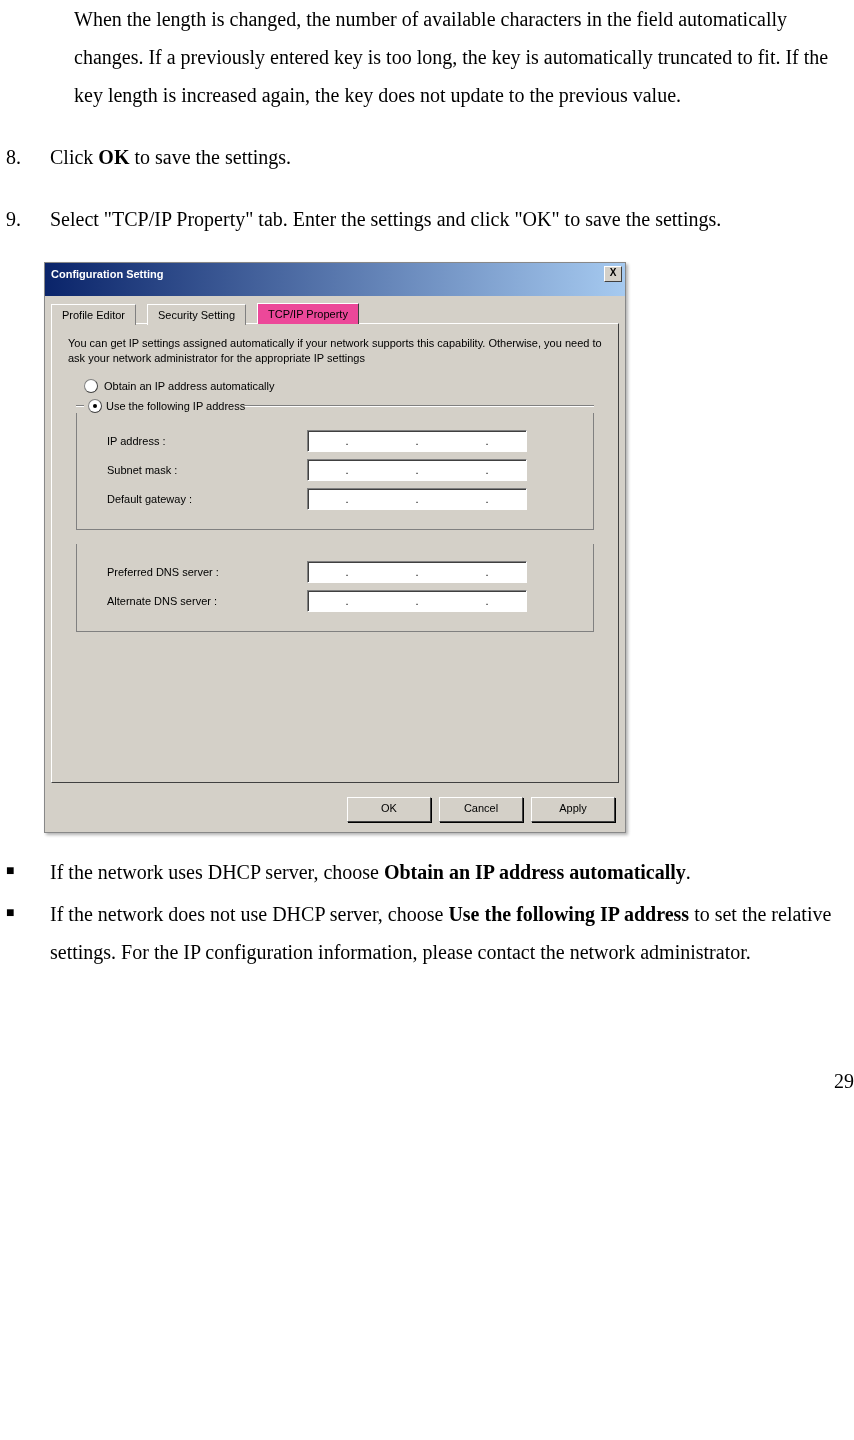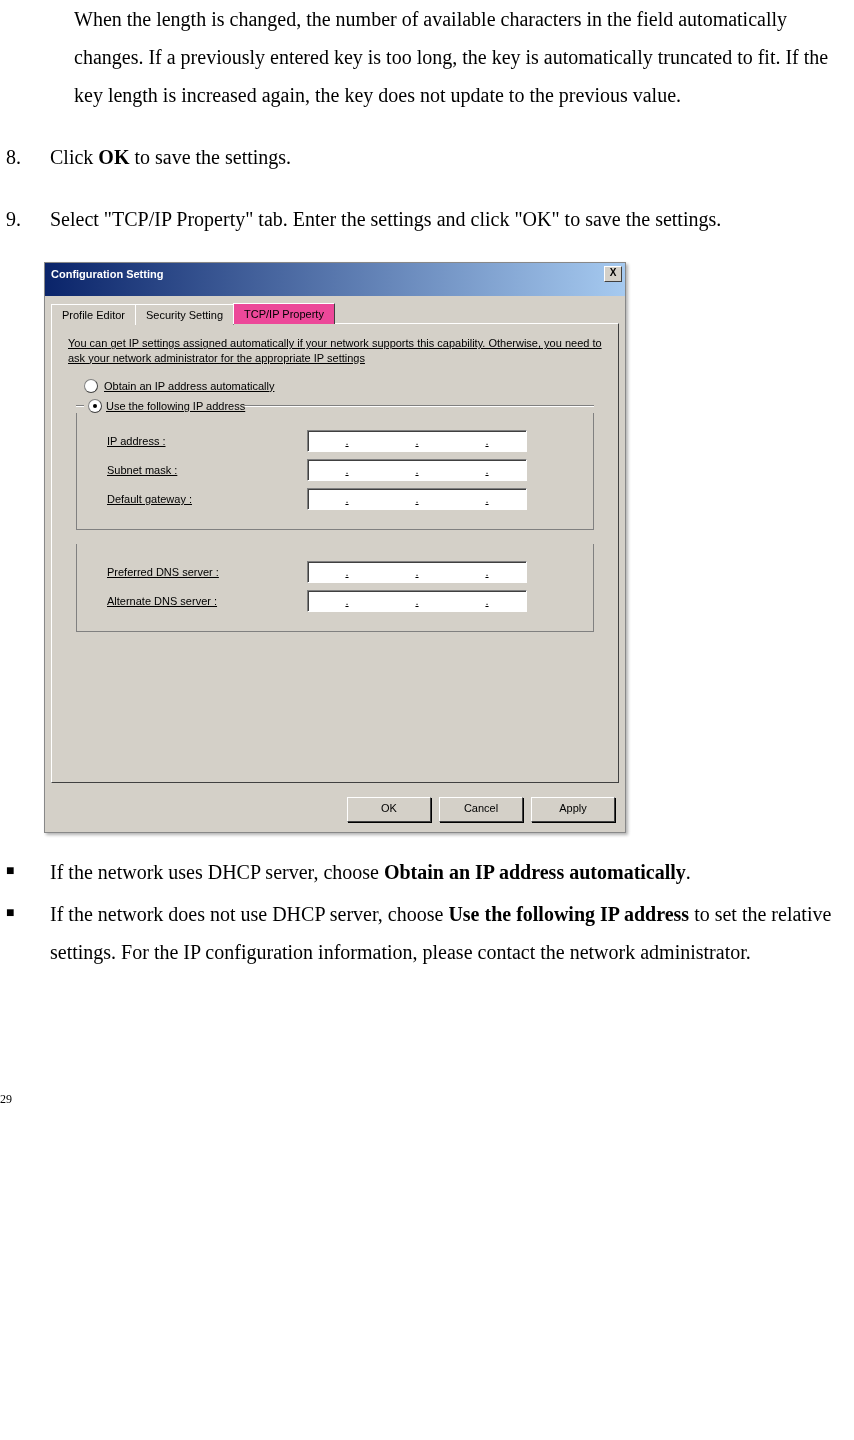--- a/index.html
+++ b/index.html
@@ -77,21 +77,21 @@
     color: #000;
     font-family: Arial, sans-serif;
     font-size: 10px;
     font-weight: bold;
     text-align: center;
     line-height: 12px;
   }
   .tabs-row {
     display: flex;
     padding: 6px 6px 0 6px;
-    gap: 0;
+    gap: 12px;
   }
   .tab {
     border: 1px solid #888;
     border-bottom: none;
     padding: 3px 10px;
     background: #d4d0c8;
     position: relative;
     margin-right: -1px;
   }
   .tab.active {
@@ -109,21 +109,20 @@
     top: 2px;
   }
   .tab-body {
     margin: 0 6px 6px 6px;
     border: 1px solid #fff;
     border-right-color: #404040;
     border-bottom-color: #404040;
     background: #d4d0c8;
     padding: 12px 16px 16px 16px;
     min-height: 430px;
-    text-decoration: underline;
   }
   .desc {
     color: #000;
     margin-bottom: 14px;
   }
   .radio-row {
     display: flex;
     align-items: center;
     gap: 6px;
     margin: 6px 0 6px 16px;
@@ -207,23 +206,23 @@
     background: #d4d0c8;
     border: 1px solid #fff;
     border-right-color: #404040;
     border-bottom-color: #404040;
     box-shadow: 1px 1px 0 #000;
     text-align: center;
     line-height: 21px;
     font-size: 11px;
   }
   .page-num {
-    text-align: left;
-    font-size: 12px;
-    margin-top: 117px;
+    text-align: right;
+    font-size: 20px;
+    margin-top: 91px;
   }
 </style>
 </head>
 <body>
 
 <div class="para-indent">When the length is changed, the number of available characters in the field automatically changes. If a previously entered key is too long, the key is automatically truncated to fit. If the key length is increased again, the key does not update to the previous value.</div>
 
 <div class="num-item">
   <div class="num">8.</div>
   <div class="txt">

